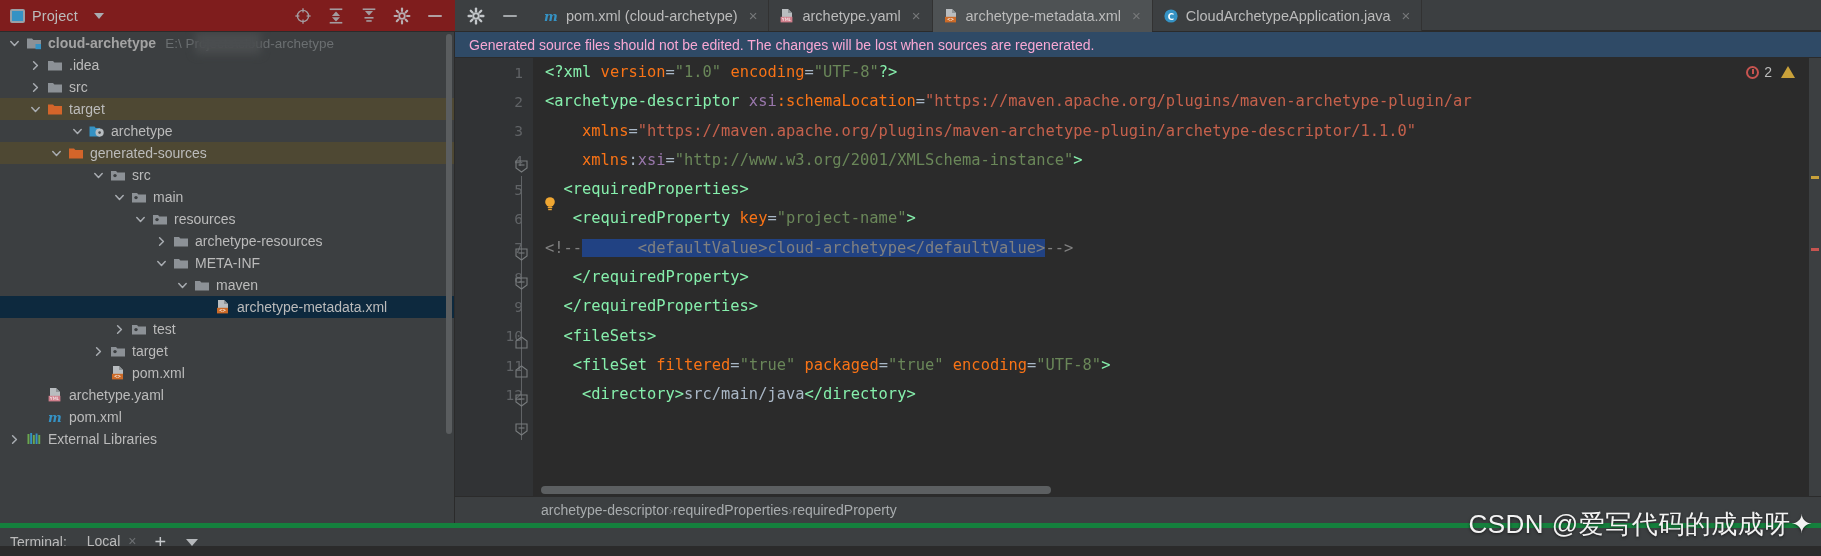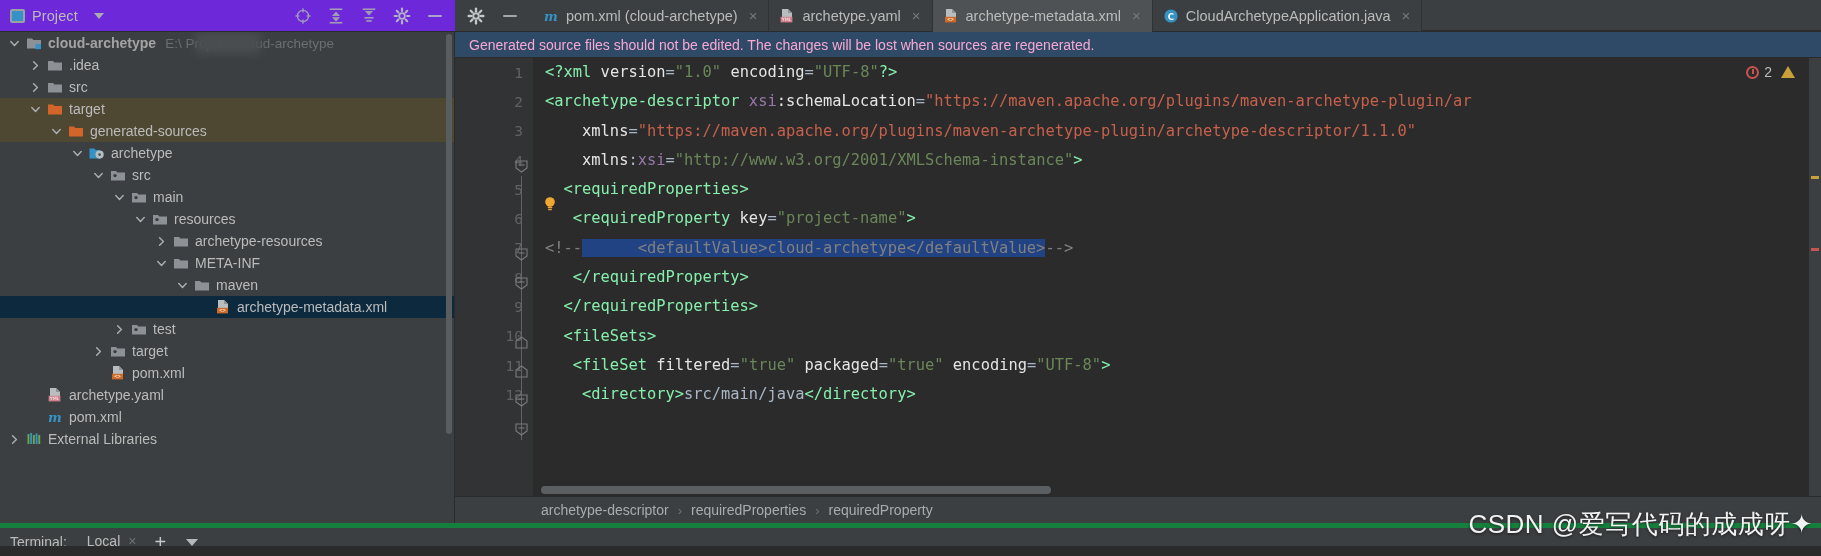--- a/index.html
+++ b/index.html
@@ -10,21 +10,21 @@
     overflow: hidden;
   }
   .app { position: relative; width: 1821px; height: 556px; display: flex; flex-direction: column; }
 
   
   .top-row { display: flex; height: 32px; background: #3c3f41; flex: none; }
 
   
   .proj-header {
     width: 455px; height: 32px; display: flex; align-items: center;
-    background: #6d28d9; border-bottom: 1px solid #2b2b2b; position: relative;
+    background: #7f1d1d; border-bottom: 1px solid #2b2b2b; position: relative;
   }
   .proj-title-wrap { display: flex; align-items: center; gap: 7px; padding-left: 10px; }
   .proj-icon {
     width: 15px; height: 14px; border: 2px solid #9aa0a6; border-radius: 2px;
     background: #3592c4; position: relative;
   }
   .proj-label { color: #bbbbbb; font-size: 14.5px; letter-spacing: .1px; }
   .chev-down {
     width: 0; height: 0; border-left: 5px solid transparent; border-right: 5px solid transparent;
     border-top: 6px solid #a9adb2; margin-left: 9px;
@@ -103,21 +103,21 @@
   .bulb { position: absolute; left: 88px; width: 14px; height: 16px; }
 
   .code {
     flex: 1; position: relative; font-family: "DejaVu Sans Mono", monospace;
     font-size: 15.4px; line-height: 29.3px; white-space: pre; color: #a9b7c6;
     padding-left: 12px; overflow: hidden;
   }
   .cline { height: 29.3px; position: relative; }
   .t-tag   { color: #86efac; }
   .t-attr  { color: #9876aa; }
-  .t-attr2 { color: #e5e5e5; }
+  .t-attr2 { color: #f97316; }
   .t-str   { color: #6a8759; }
   .t-urlred{ color: #c5614c; }
   .t-txt   { color: #a9b7c6; }
   .t-cmt   { color: #808080; }
   .sel-hl  { background: #214283; }
 
   .err-badge {
     position: absolute; right: 26px; top: 6px; display: flex; align-items: center; gap: 5px;
     color: #bbbbbb; font-size: 14px; font-family: "Liberation Sans", sans-serif;
   }
@@ -133,21 +133,21 @@
   .marker-strip { position: absolute; right: 0; top: 0; width: 12px; height: 100%; background: #3c3f41; }
   .marker { position: absolute; right: 2px; width: 8px; height: 3px; }
 
   .hscroll-track {
     position: absolute; left: 86px; right: 14px; bottom: 2px; height: 8px; background: transparent;
   }
   .hscroll-thumb { position: absolute; left: 0; width: 510px; height: 8px; background: #5c5f61; border-radius: 4px; }
 
   
   .breadcrumb {
-    height: 27px; flex: none; display: flex; align-items: center; gap: 9px;
+    height: 27px; flex: none; display: flex; align-items: center; 
     background: #3c3f41; color: #a8acae; font-size: 14px; padding-left: 86px;
     border-top: 1px solid #2b2b2b;
   }
   .bc-sep { color: #6e7376; font-size: 13px; }
 
   
   .bottom-bar { height: 33px; flex: none; display: flex; align-items: center; background: #3c3f41; border-top: 5px solid #15803d; }
   .term-label { color: #bbbbbb; font-size: 14px; padding-left: 10px; }
   .term-tab {
     margin-left: 20px; color: #bbbbbb; font-size: 14px; display: flex; align-items: center; gap: 8px;
@@ -320,41 +320,41 @@
           <div class="trow hl">
             <span class="tspace" style="width: 29px;"></span>
             <svg class="tarrow" viewBox="0 0 13 13">
               <path d="M2.8 4.6 L6.5 8.4 L10.2 4.6" fill="none" stroke="#a9adb2" stroke-width="1.5" stroke-linecap="round" stroke-linejoin="round"></path>
             </svg>
             <svg class="ficon" viewBox="0 0 16 16" style="margin-left: 3px;">
               <path d="M1 3.4 h5 l1.4 1.6 H15 v8.6 H1 Z" fill="#d4652a"></path>
             </svg>
             <span class="tlabel">target</span>
           </div>
-          <div class="trow hl">
-            <span class="tspace" style="width: 50px;"></span>
-            <svg class="tarrow" viewBox="0 0 13 13">
-              <path d="M2.8 4.6 L6.5 8.4 L10.2 4.6" fill="none" stroke="#a9adb2" stroke-width="1.5" stroke-linecap="round" stroke-linejoin="round"></path>
-            </svg>
-            <svg class="ficon" viewBox="0 0 16 16" style="margin-left: 3px;">
-              <path d="M1 3.4 h5 l1.4 1.6 H15 v8.6 H1 Z" fill="#d4652a"></path>
-            </svg>
-            <span class="tlabel">generated-sources</span>
-          </div>
           <div class="trow">
             <span class="tspace" style="width: 71px;"></span>
             <svg class="tarrow" viewBox="0 0 13 13">
               <path d="M2.8 4.6 L6.5 8.4 L10.2 4.6" fill="none" stroke="#a9adb2" stroke-width="1.5" stroke-linecap="round" stroke-linejoin="round"></path>
             </svg>
             <svg class="ficon" viewBox="0 0 16 16" style="margin-left: 3px;">
               <path d="M0.5 3.6 h5 l1.2 1.5 H11 v8.4 H0.5 Z" fill="#3592c4"></path>
               <circle cx="10.6" cy="9.6" r="4.1" fill="#b8bdc1"></circle>
               <circle cx="10.6" cy="9.6" r="1.3" fill="#4a4d4f"></circle>
             </svg>
             <span class="tlabel">archetype</span>
+          </div>
+          <div class="trow hl">
+            <span class="tspace" style="width: 50px;"></span>
+            <svg class="tarrow" viewBox="0 0 13 13">
+              <path d="M2.8 4.6 L6.5 8.4 L10.2 4.6" fill="none" stroke="#a9adb2" stroke-width="1.5" stroke-linecap="round" stroke-linejoin="round"></path>
+            </svg>
+            <svg class="ficon" viewBox="0 0 16 16" style="margin-left: 3px;">
+              <path d="M1 3.4 h5 l1.4 1.6 H15 v8.6 H1 Z" fill="#d4652a"></path>
+            </svg>
+            <span class="tlabel">generated-sources</span>
           </div>
           <div class="trow">
             <span class="tspace" style="width: 92px;"></span>
             <svg class="tarrow" viewBox="0 0 13 13">
               <path d="M2.8 4.6 L6.5 8.4 L10.2 4.6" fill="none" stroke="#a9adb2" stroke-width="1.5" stroke-linecap="round" stroke-linejoin="round"></path>
             </svg>
             <svg class="ficon" viewBox="0 0 16 16" style="margin-left: 3px;">
               <path d="M1 4 h5 l1.4 1.6 H15 v8 H1 Z" fill="#8c9196"></path>
               <circle cx="5" cy="8.6" r="1.7" fill="#3c3f41"></circle>
             </svg>

